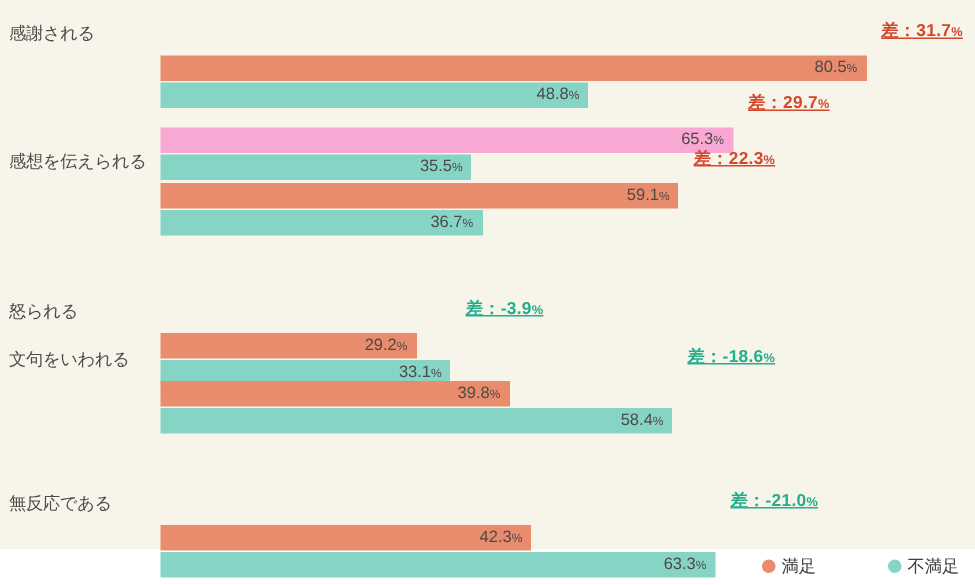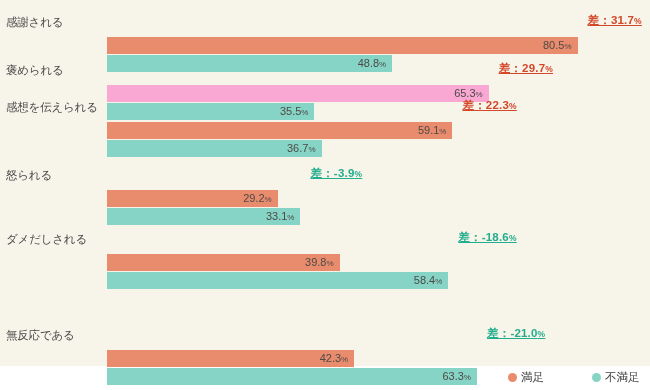--- a/index.html
+++ b/index.html
@@ -149,21 +149,20 @@
           <div class="bar sat" style="width: 470.522px; background: rgb(233, 139, 109);">
             <span class="bar-value">80.5<span class="unit">%</span></span>
           </div>
           <div class="bar dis" style="width: 285.236px; background: rgb(133, 212, 198);">
             <span class="bar-value">48.8<span class="unit">%</span></span>
           </div>
         </div>
         <div class="diff pos" style="left: 587.523px;">差：31.7<span class="unit">%</span></div>
       </div>
       <div class="row" style="top: 51px;">
-        <div class="row-label">褒められる</div>
         <div class="bars">
           <div class="bar sat" style="width: 381.678px; background: #f9a8d4;">
             <span class="bar-value">65.3<span class="unit">%</span></span>
           </div>
           <div class="bar dis" style="width: 207.498px; background: rgb(133, 212, 198);">
             <span class="bar-value">35.5<span class="unit">%</span></span>
           </div>
         </div>
         <div class="diff pos" style="left: 498.678px;">差：29.7<span class="unit">%</span></div>
       </div>
@@ -172,34 +171,34 @@
         <div class="bars">
           <div class="bar sat" style="width: 345.44px; background: rgb(233, 139, 109);">
             <span class="bar-value">59.1<span class="unit">%</span></span>
           </div>
           <div class="bar dis" style="width: 214.512px; background: rgb(133, 212, 198);">
             <span class="bar-value">36.7<span class="unit">%</span></span>
           </div>
         </div>
         <div class="diff pos" style="left: 462.44px;">差：22.3<span class="unit">%</span></div>
       </div>
-      <div class="row" style="top: 156px;">
+      <div class="row" style="top: 188px;">
         <div class="row-label">怒られる</div>
         <div class="bars">
           <div class="bar sat" style="width: 170.674px; background: rgb(233, 139, 109);">
             <span class="bar-value">29.2<span class="unit">%</span></span>
           </div>
           <div class="bar dis" style="width: 193.47px; background: rgb(133, 212, 198);">
             <span class="bar-value">33.1<span class="unit">%</span></span>
           </div>
         </div>
         <div class="diff neg" style="left: 310.469px;">差：-3.9<span class="unit">%</span></div>
       </div>
       <div class="row" style="top: 220px;">
-        <div class="row-label">ダメだしされる</div>
+        <div class="row-label">文句をいわれる</div>
         <div class="bars">
           <div class="bar sat" style="width: 232.631px; background: rgb(233, 139, 109);">
             <span class="bar-value">39.8<span class="unit">%</span></span>
           </div>
           <div class="bar dis" style="width: 341.348px; background: rgb(133, 212, 198);">
             <span class="bar-value">58.4<span class="unit">%</span></span>
           </div>
         </div>
         <div class="diff neg" style="left: 458.348px;">差：-18.6<span class="unit">%</span></div>
       </div>

